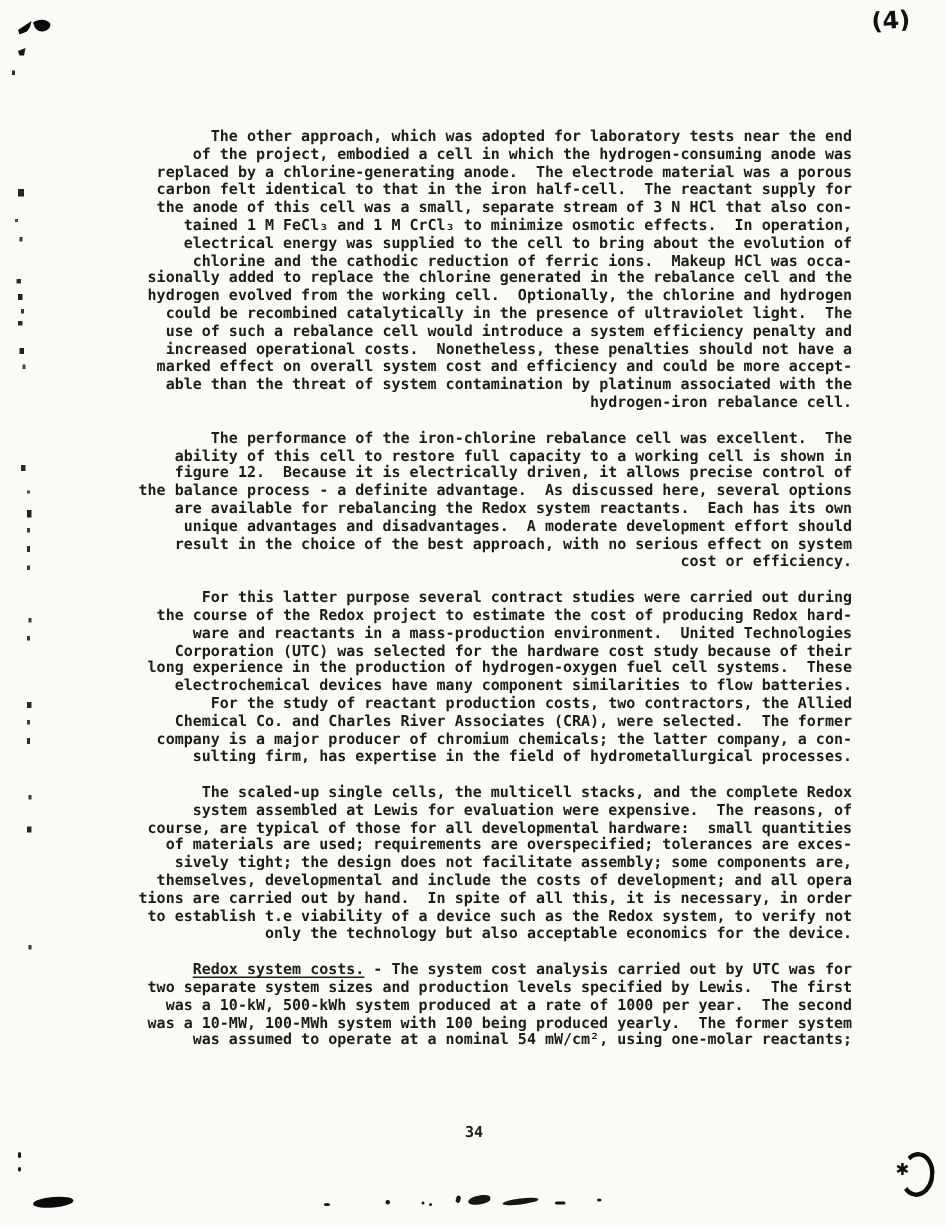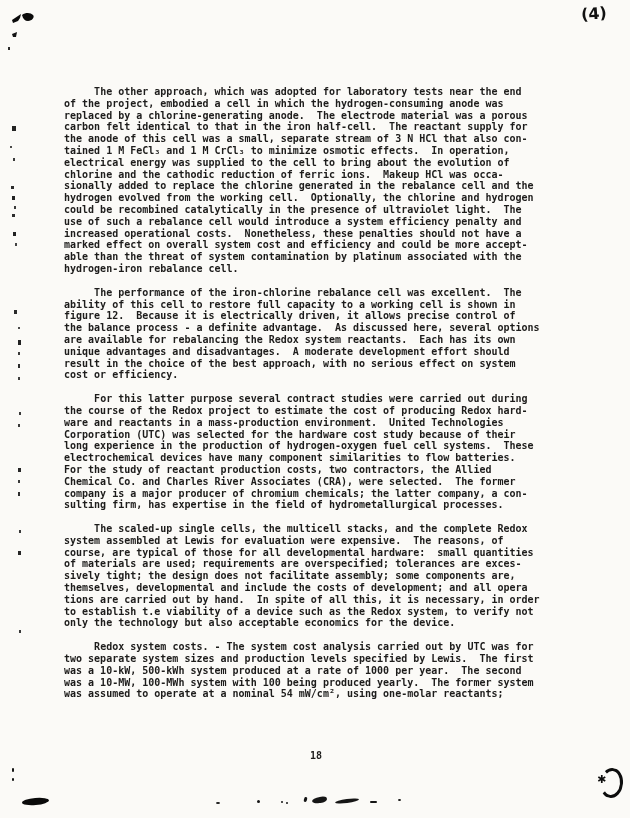--- a/index.html
+++ b/index.html
@@ -17,28 +17,29 @@
     left: 64px;
     top: 86px;
     width: 504px;
   }
   .body-para {
     margin: 0 0 12px 0;
     font: 700 10px/11.8px "DejaVu Sans Mono", monospace;
     white-space: pre-wrap;
     color: #1d1c1b;
     letter-spacing: 0;
+    text-align: right;
   }
   .section-heading {
     margin: 22px 0 14px 0;
     font: 700 10px/11.8px "DejaVu Sans Mono", monospace;
     text-align: center;
     color: #1d1c1b;
   }
-  .underlined { text-underline-offset: 2px; }
+  .underlined { text-decoration: underline; text-underline-offset: 2px; }
   .page-number {
     position: absolute;
     top: 750px;
     left: 64px;
     width: 504px;
     text-align: center;
     font: 700 10px/12px "DejaVu Sans Mono", monospace;
     color: #1d1c1b;
   }
   .annotation-top-right {
@@ -155,21 +156,21 @@
 tions are carried out by hand.  In spite of all this, it is necessary, in order
 to establish t.e viability of a device such as the Redox system, to verify not
 only the technology but also acceptable economics for the device.</p>
     <p class="body-para"><span>     </span><span class="underlined">Redox system costs.</span><span> - The system cost analysis carried out by UTC was for
 two separate system sizes and production levels specified by Lewis.  The first
 was a 10-kW, 500-kWh system produced at a rate of 1000 per year.  The second
 was a 10-MW, 100-MWh system with 100 being produced yearly.  The former system
 was assumed to operate at a nominal 54 mW/cm², using one-molar reactants;</span></p>
   </div>
 
-  <div class="page-number">18</div>
+  <div class="page-number">34</div>
 
   <div class="mark-bottom-right">
     <div class="paren-arc"></div>
     <span class="star-glyph">✱</span>
   </div>
 
   <div class="swoosh"></div>
 
   <div>
     <div class="smudge" style="left:216px; top:802px; width:4px; height:2px;"></div>

